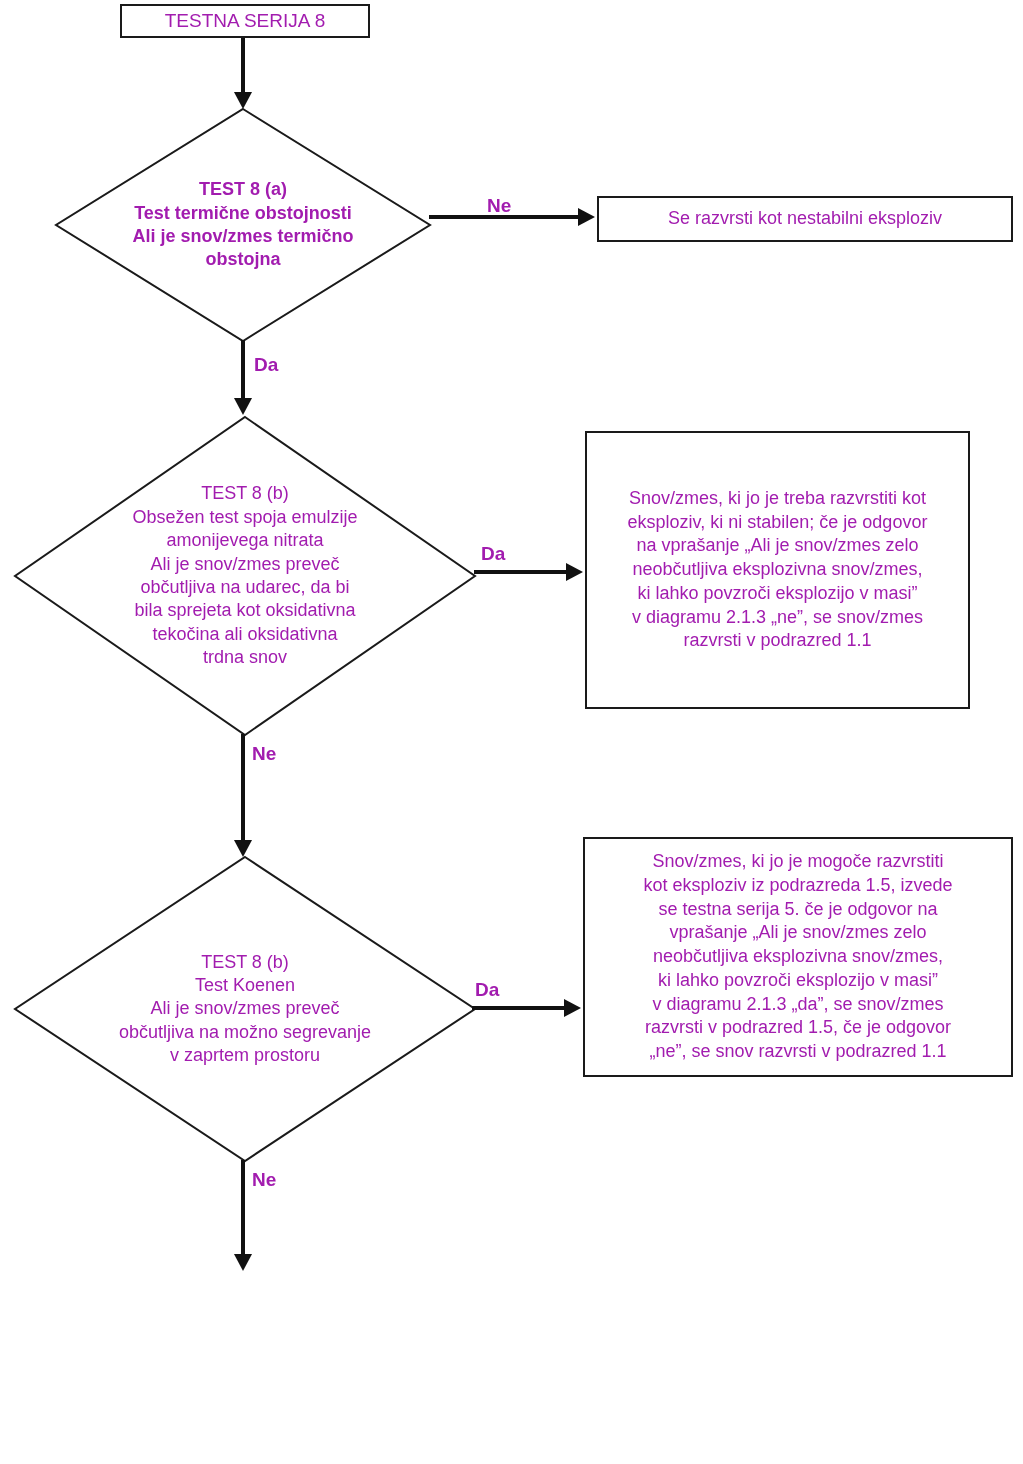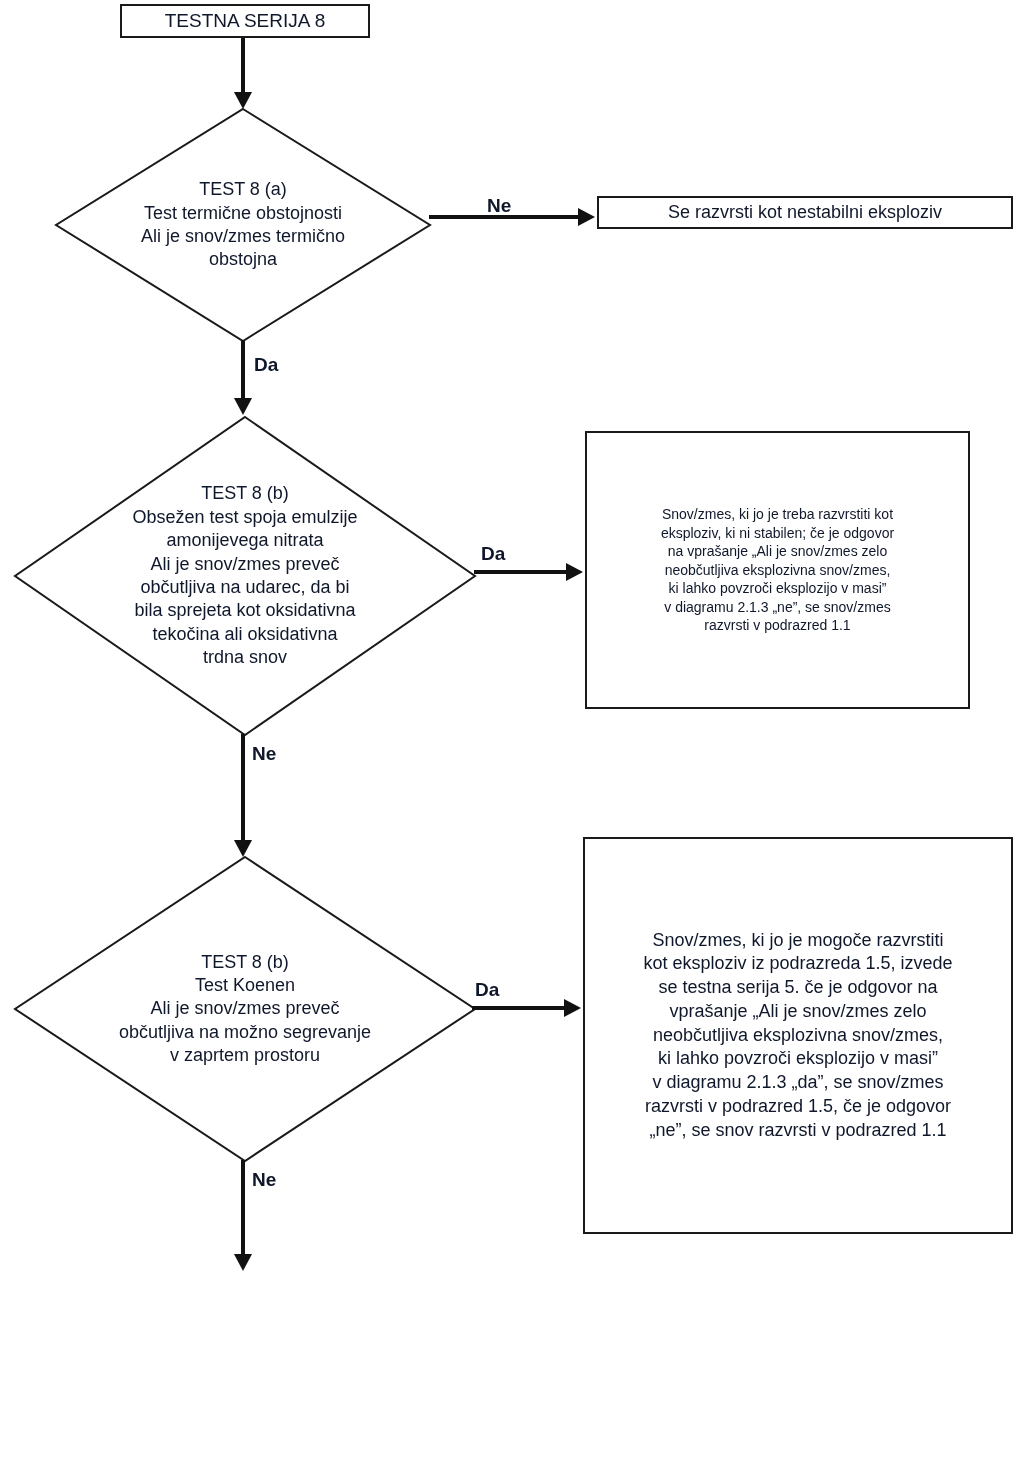--- a/index.html
+++ b/index.html
@@ -6,60 +6,60 @@
     margin: 0;
     padding: 0;
     background: #ffffff;
   }
   #canvas {
     position: relative;
     width: 1023px;
     height: 1464px;
     background: #ffffff;
     font-family: "Liberation Sans", sans-serif;
-    color: #0f172a;
+    color: #a21caf;
     overflow: hidden;
   }
 
   
   .rect {
     position: absolute;
     box-sizing: border-box;
     border: 2px solid #1a1a1a;
     background: #ffffff;
     display: flex;
     align-items: center;
     justify-content: center;
     text-align: center;
     line-height: 1.32;
   }
   .rect .txt { white-space: pre-line; display: block; padding: 0 6px; }
 
   #start-box      { left: 120px;  top: 4px;    width: 250px;  height: 34px;  font-size: 19px; }
-  #unstable-box   { left: 597px;  top: 196px;  width: 416px;  height: 33px;  font-size: 18px; }
-  #class11-box    { left: 585px;  top: 431px;  width: 385px;  height: 278px; font-size: 14px; }
-  #class15-box    { left: 583px;  top: 837px;  width: 430px;  height: 397px; font-size: 18px; }
+  #unstable-box   { left: 597px;  top: 196px;  width: 416px;  height: 46px;  font-size: 18px; }
+  #class11-box    { left: 585px;  top: 431px;  width: 385px;  height: 278px; font-size: 18px; }
+  #class15-box    { left: 583px;  top: 837px;  width: 430px;  height: 240px; font-size: 18px; }
   #ane-box        { left: 4px;    top: 1272px; width: 464px;  height: 186px; font-size: 18px; }
 
   
   .diamond { position: absolute; }
   .diamond svg { position: absolute; left: 0; top: 0; overflow: visible; }
   .diamond .dlabel {
     position: absolute;
     left: 0; top: 0;
     width: 100%; height: 100%;
     display: flex;
     align-items: center;
     justify-content: center;
     text-align: center;
     white-space: pre-line;
     line-height: 1.3;
     font-size: 18px;
   }
-  #d-thermal  { left: 55px; top: 108px; width: 376px; height: 234px; }
+  #d-thermal  { left: 55px; top: 108px; width: 376px; height: 234px; font-weight: bold; }
   #d-emulsion { left: 14px; top: 416px; width: 462px; height: 320px; }
   #d-koenen   { left: 14px; top: 856px; width: 462px; height: 306px; }
 
   
   .conn { position: absolute; background: #111111; }
   .vline { width: 4px; }
   .hline { height: 4px; }
 
   .arrow-down {
     position: absolute;

